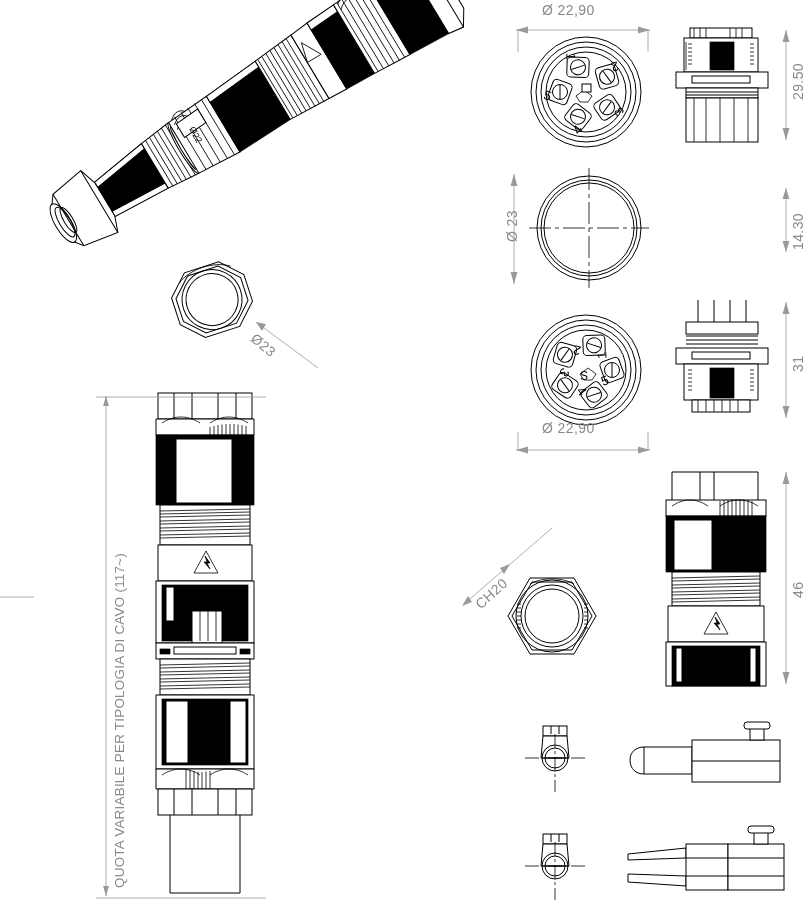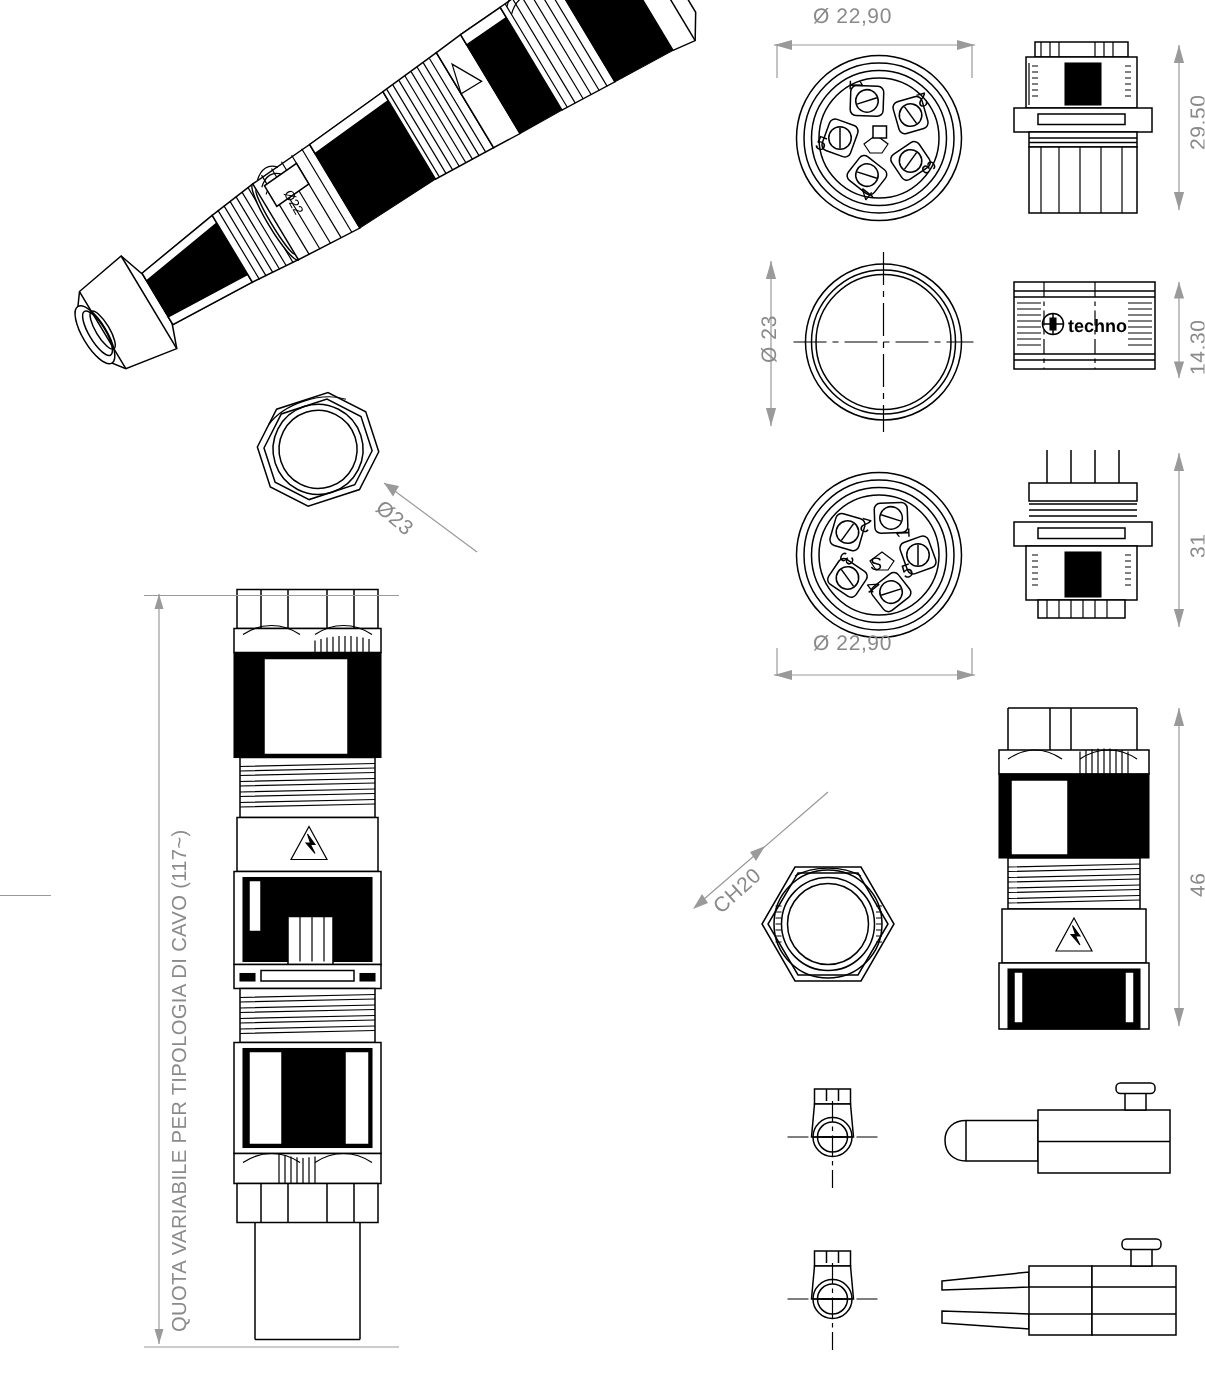--- a/index.html
+++ b/index.html
@@ -297,36 +297,20 @@
       <path class="ctr" d="M5,60 L125,60 M65,0 L65,120" stroke-dasharray="22,4,4,4"></path>
     </svg>
   </div>
   <svg class="view" style="left:500px;top:170px;" width="26" height="120">
     <path class="dim" d="M14,4 L14,114"></path>
     <path class="dimf" d="M14,4 L10.6,16 L17.4,16 Z"></path>
     <path class="dimf" d="M14,114 L10.6,102 L17.4,102 Z"></path>
   </svg>
   <span class="dimtext rot90" style="left:504px;top:242px;">Ø 23</span>
 
-  <div class="view" style="left:668px;top:182px;">
-    <svg width="110" height="80" viewBox="0 0 110 80">
-      <rect class="wht" x="8" y="6" width="94" height="58"></rect>
-      <path class="ln" d="M8,12 L102,12 M8,16 L102,16"></path>
-      <path class="ln" d="M8,54 L102,54 M8,58 L102,58"></path>
-      <g class="thin">
-        <path d="M10,20 L26,20 M10,24 L26,24 M10,28 L26,28 M10,32 L26,32 M10,36 L26,36 M10,40 L26,40 M10,44 L26,44 M10,48 L26,48"></path>
-        <path d="M84,20 L100,20 M84,24 L100,24 M84,28 L100,28 M84,32 L100,32 M84,36 L100,36 M84,40 L100,40 M84,44 L100,44 M84,48 L100,48"></path>
-      </g>
-      <path class="ctr" d="M28,6 L28,64 M62,6 L62,64" stroke-dasharray="10,3,3,3"></path>
-      <circle cx="34" cy="34" r="7" class="nofill"></circle>
-      <path class="ln" d="M27,34 L41,34 M34,27 L34,41"></path>
-      <path class="blk" d="M32,30 L36,30 L36,38 L32,38 Z" stroke="none"></path>
-      <text x="44" y="39" font-size="12" font-weight="bold" fill="#000" font-family="Liberation Sans,sans-serif">techno</text>
-    </svg>
-  </div>
   <svg class="view" style="left:770px;top:182px;" width="28" height="80">
     <path class="dim" d="M16,6 L16,70"></path>
     <path class="dimf" d="M16,6 L12.6,17 L19.4,17 Z"></path>
     <path class="dimf" d="M16,70 L12.6,59 L19.4,59 Z"></path>
   </svg>
   <span class="dimtext rot90" style="left:790px;top:250px;">14,30</span>
 
   <div class="view" style="left:524px;top:310px;">
     <svg width="130" height="122" viewBox="0 0 130 122">
       <circle cx="62" cy="60" r="55" class="nofill"></circle>

